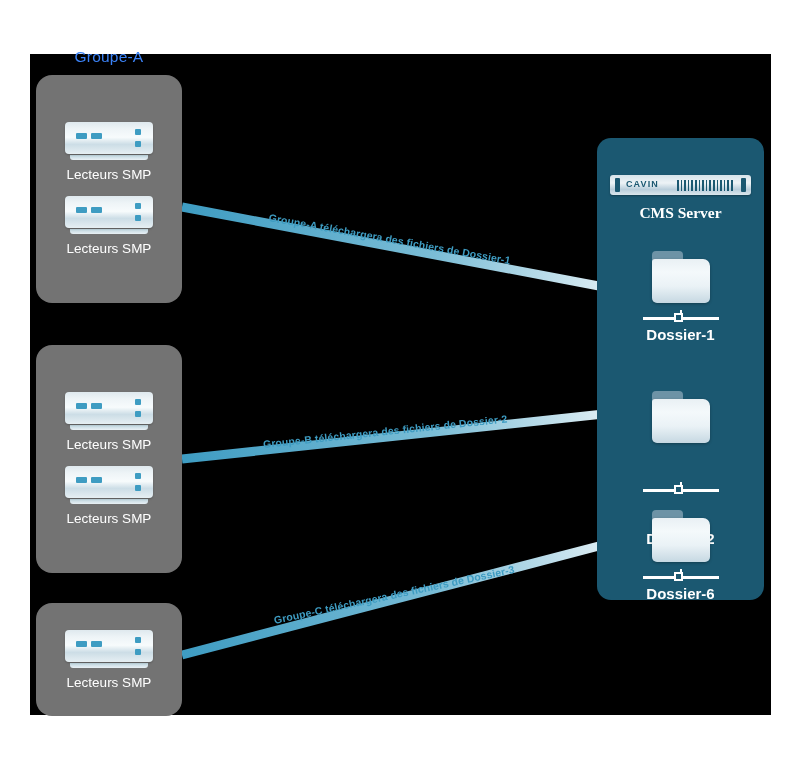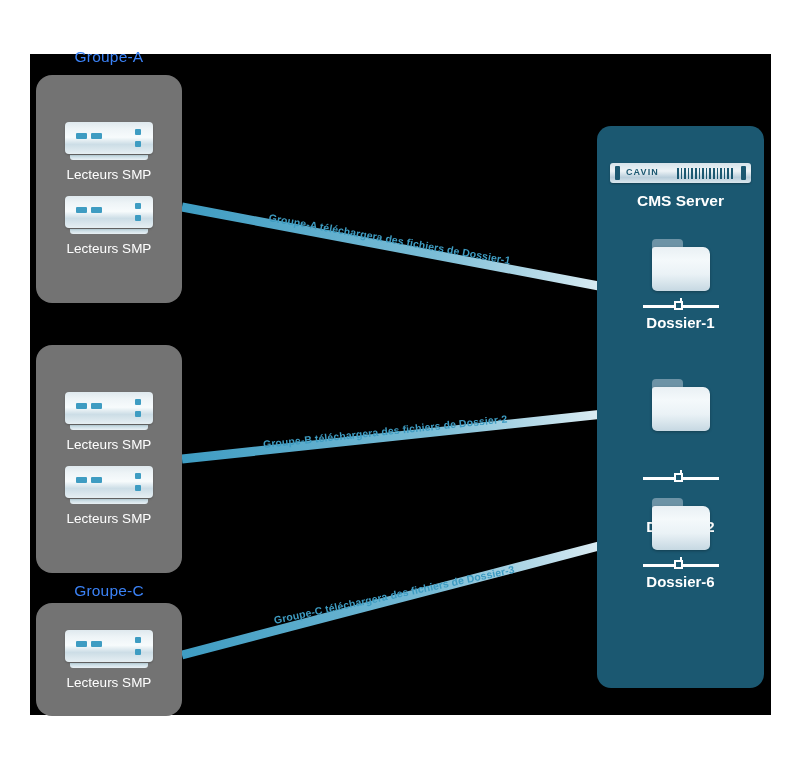--- a/index.html
+++ b/index.html
@@ -119,23 +119,23 @@
     margin-top: 7px;
     color: #ffffff;
     font-size: 13.5px;
     white-space: nowrap;
   }
 
   
   #cms-panel {
     position: absolute;
     left: 597px;
-    top: 126px;
+    top: 138px;
     width: 167px;
-    height: 562px;
+    height: 462px;
     background: #1b5871;
     border-radius: 14px;
     box-sizing: border-box;
   }
 
   .server-bar {
     position: absolute;
     left: 13px;
     top: 37px;
     width: 141px;
@@ -177,20 +177,21 @@
   .cms-title {
     position: absolute;
     left: 0;
     top: 66px;
     width: 167px;
     text-align: center;
     color: #ffffff;
     font-size: 15.5px;
     font-weight: bold;
     white-space: nowrap;
+    font-family: Liberation Serif, serif;
   }
 
   
   .folder-item {
     position: absolute;
     left: 0;
     width: 167px;
     display: flex;
     flex-direction: column;
     align-items: center;
@@ -354,21 +355,20 @@
         <span class="smp-led l1"></span>
         <span class="smp-led l2"></span>
         <span class="smp-dot d1"></span>
         <span class="smp-dot d2"></span>
       </div>
       <div class="smp-base"></div>
       <div class="smp-label">Lecteurs SMP</div>
     </div>
   </div>
 
-  <div class="group-title t-c">Groupe-C</div>
   <div class="group-panel g-c">
     <div class="smp">
       <div class="smp-box">
         <span class="smp-led l1"></span>
         <span class="smp-led l2"></span>
         <span class="smp-dot d1"></span>
         <span class="smp-dot d2"></span>
       </div>
       <div class="smp-base"></div>
       <div class="smp-label">Lecteurs SMP</div>

